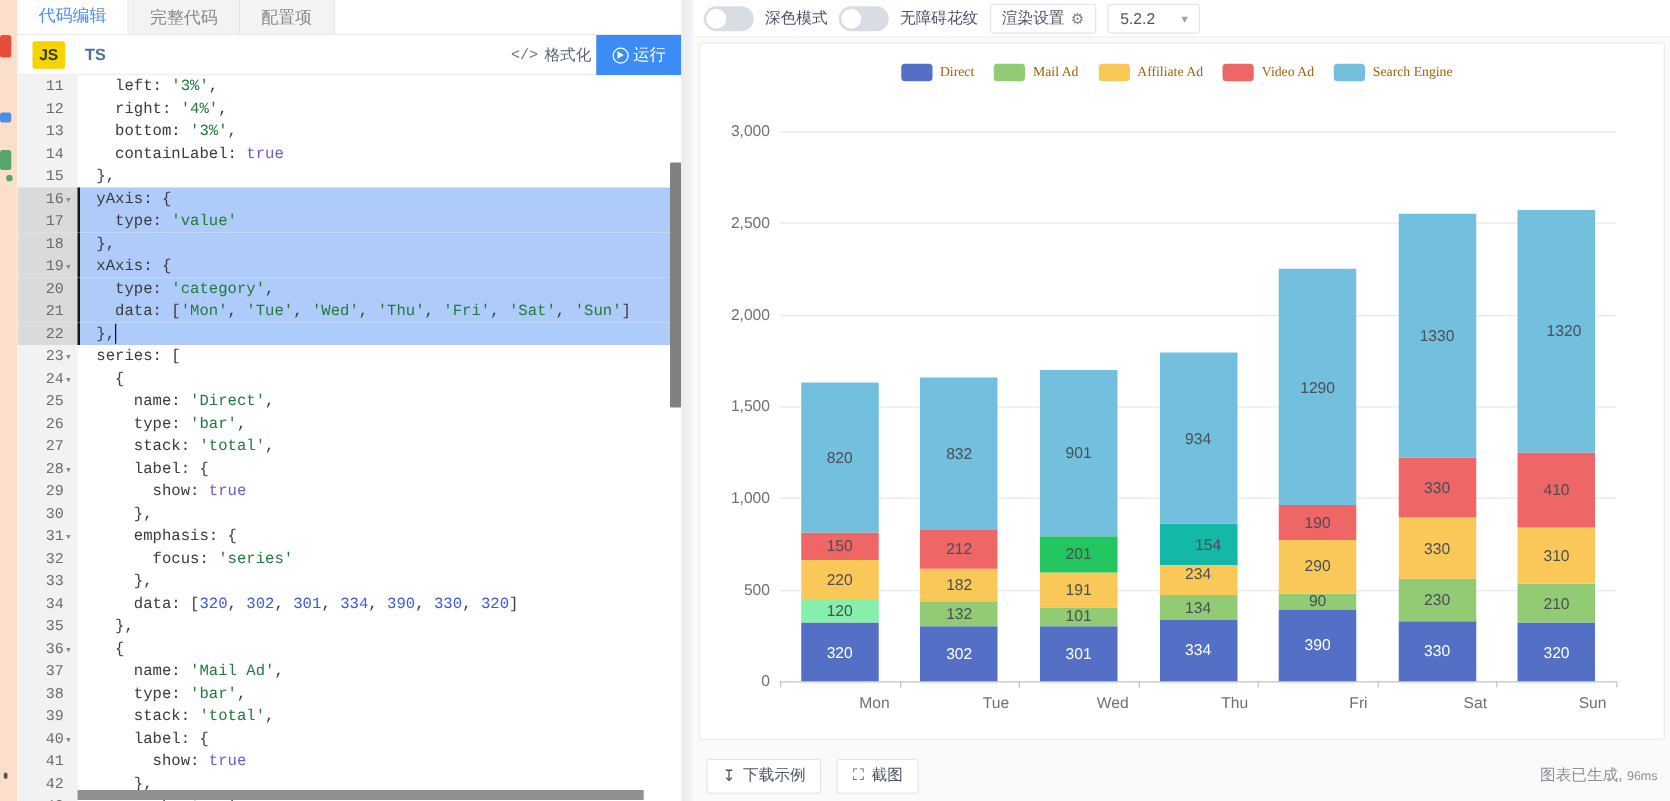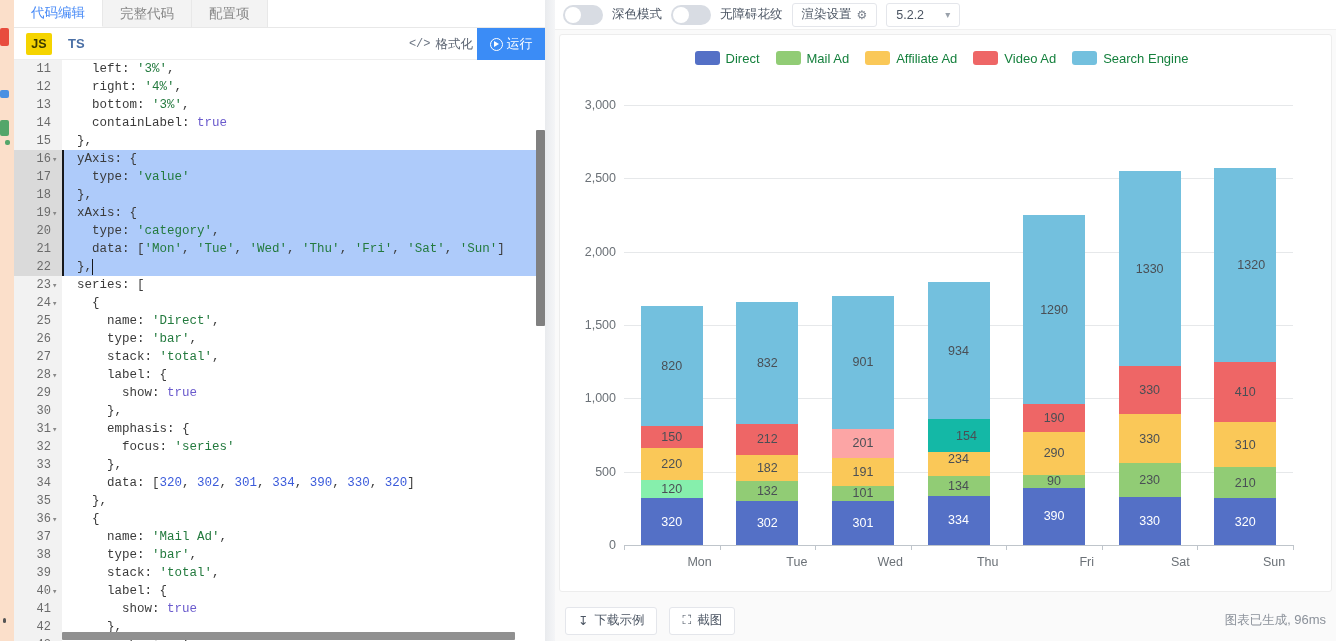--- a/index.html
+++ b/index.html
@@ -171,21 +171,21 @@
   .chart-card {
     position: absolute; left: 4px; top: 34px; width: 773px; height: 558px;
     background: #fff; border: 1px solid #ededed; border-radius: 3px;
   }
   .legend {
     position: absolute; left: 0; right: 0; top: 12px; height: 22px;
     display: flex; align-items: center; justify-content: center; gap: 8px;
   }
   .legend .item { display: flex; align-items: center; gap: 6px; cursor: pointer; margin-right: 8px;}
   .legend .swatch { width: 25px; height: 14px; border-radius: 3px; }
-  .legend .lname { font-size: 13px; color: #15803d; }
+  .legend .lname { font-size: 11px; color: #a16207; font-family: Liberation Serif, serif; }
 
   .plot { position: absolute; left: 0; top: 0; right: 0; bottom: 0; }
   .ylab {
     position: absolute; width: 58px; text-align: right;
     font-size: 12.5px; color: #6b7177; transform: translateY(-50%);
   }
   .gridline { position: absolute; height: 1px; background: #e6e8ea; }
   .axisline { position: absolute; background: #bfc5cb; }
   .seg {
     position: absolute; width: 100%;
@@ -204,21 +204,21 @@
     display: flex; align-items: center; padding: 0 10px;
   }
   .bb-btn {
     height: 28px; border: 1px solid #e4e6eb; border-radius: 3px; background: #fff;
     display: flex; align-items: center; gap: 6px; padding: 0 12px;
     font-size: 12.5px; color: #4b5563; cursor: pointer; margin-right: 12px;
   }
   .bb-status {
     margin-left: auto; font-size: 12.5px; color: #8b919a;
   }
-  .bb-status .ms { font-size: 13px; }
+  .bb-status .ms { font-size: 10px; }
 </style>
 <style>.crow.caret .ctext::after{left:30.015625px;}</style></head>
 <body>
 
 <div id="app">
 
   <div class="left-strip">
     <span class="ic red"></span>
     <span class="ic blue"></span>
     <span class="ic green"></span>
@@ -479,21 +479,21 @@
           <div class="seg base" style="position: absolute; left: 176.357px; top: 465.707px; width: 62px; height: 44.2933px; background: rgb(84, 112, 198);">302</div>
           <div class="seg" style="position: absolute; left: 176.357px; top: 446.347px; width: 62px; height: 19.36px; background: rgb(145, 204, 117);">132</div>
           <div class="seg" style="position: absolute; left: 176.357px; top: 419.653px; width: 62px; height: 26.6933px; background: rgb(250, 200, 88);">182</div>
           <div class="seg" style="position: absolute; left: 176.357px; top: 388.56px; width: 62px; height: 31.0933px; background: rgb(238, 102, 102);">212</div>
           <div class="seg" style="position: absolute; left: 176.357px; top: 266.533px; width: 62px; height: 122.027px; background: rgb(115, 192, 222);">832</div>
           <div class="xtick" style="left: 255.143px; top: 510px; height: 5px;"></div>
           <div class="xlab" style="left: 167.357px; top: 520px; width: 80px;">Tue</div>
           <div class="seg base" style="position: absolute; left: 271.929px; top: 465.853px; width: 62px; height: 44.1467px; background: rgb(84, 112, 198);">301</div>
           <div class="seg" style="position: absolute; left: 271.929px; top: 451.04px; width: 62px; height: 14.8133px; background: rgb(145, 204, 117);">101</div>
           <div class="seg" style="position: absolute; left: 271.929px; top: 423.027px; width: 62px; height: 28.0133px; background: rgb(250, 200, 88);">191</div>
-          <div class="seg" style="position: absolute; left: 271.929px; top: 393.547px; width: 62px; height: 29.48px; background: #fca5a5;">201</div>
+          <div class="seg" style="position: absolute; left: 271.929px; top: 393.547px; width: 62px; height: 29.48px; background: #22c55e;">201</div>
           <div class="seg" style="position: absolute; left: 271.929px; top: 261.4px; width: 62px; height: 132.147px; background: rgb(115, 192, 222);">901</div>
           <div class="xtick" style="left: 350.714px; top: 510px; height: 5px;"></div>
           <div class="xlab" style="left: 262.929px; top: 520px; width: 80px;">Wed</div>
           <div class="seg base" style="position: absolute; left: 367.5px; top: 461.013px; width: 62px; height: 48.9867px; background: rgb(84, 112, 198);">334</div>
           <div class="seg" style="position: absolute; left: 367.5px; top: 441.36px; width: 62px; height: 19.6533px; background: rgb(145, 204, 117);">134</div>
           <div class="seg" style="position: absolute; left: 367.5px; top: 407.04px; width: 62px; height: 34.32px; background: rgb(250, 200, 88);">234</div>
           <div class="seg" style="position: absolute; left: 367.5px; top: 384.453px; width: 62px; height: 33px; background: #14b8a6; padding-left: 16px;">154</div>
           <div class="seg" style="position: absolute; left: 367.5px; top: 247.467px; width: 62px; height: 136.987px; background: rgb(115, 192, 222);">934</div>
           <div class="xtick" style="left: 446.286px; top: 510px; height: 5px;"></div>
           <div class="xlab" style="left: 358.5px; top: 520px; width: 80px;">Thu</div>

